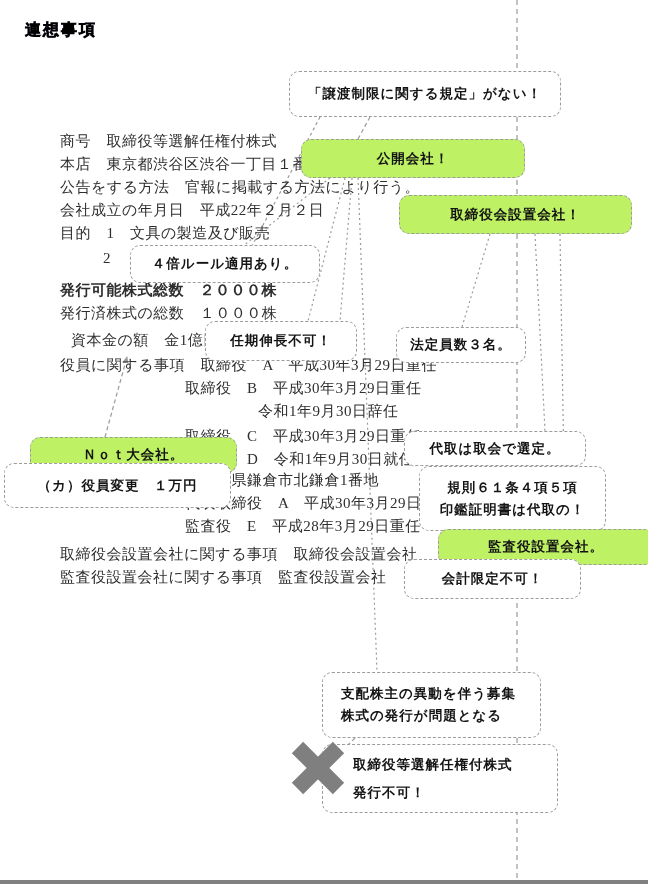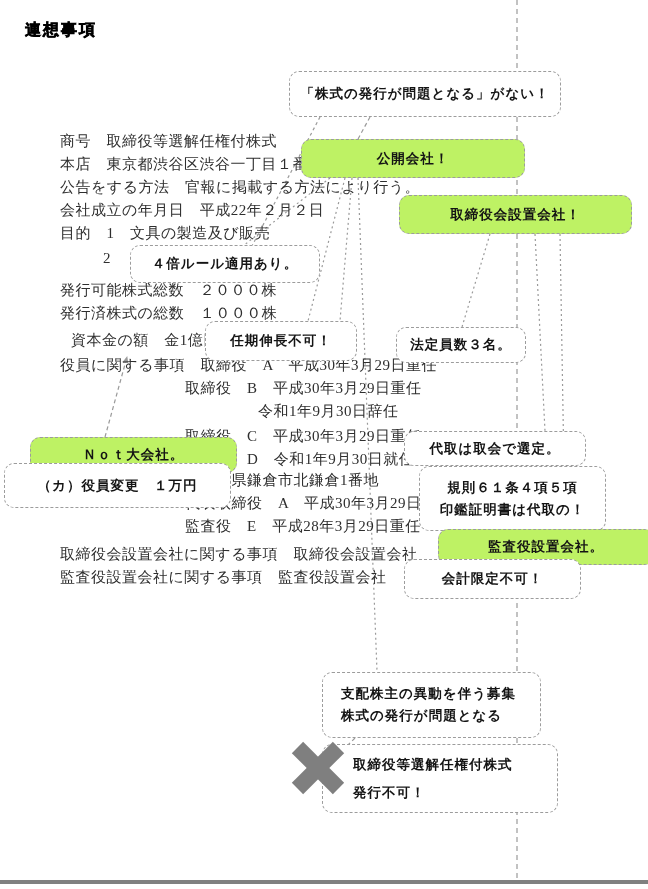--- a/index.html
+++ b/index.html
@@ -6,21 +6,21 @@
   #page{
     position:relative;
     width:648px;height:889px;
     background:#ffffff;
     overflow:hidden;
     font-family:"Liberation Sans","DejaVu Sans",sans-serif;
   }
   #connector-layer{position:absolute;left:0;top:0;width:648px;height:889px;z-index:1;}
   #page-title{
     position:absolute;left:25px;top:20px;z-index:5;
-    font-size:16px;font-weight:800;color:#000000;
+    font-size:16px;font-weight:800;color:#4c1d95;
     letter-spacing:2px;
     font-family:"Liberation Sans","DejaVu Sans",sans-serif;
     -webkit-text-stroke:0.6px #000;
   }
   .doc-line{
     position:absolute;z-index:2;white-space:pre;
     font-family:"Liberation Serif","DejaVu Serif",serif;
     font-size:15px;color:#2e2e2e;letter-spacing:0.5px;
   }
   .callout{
@@ -76,37 +76,37 @@
 
   <div id="page-title">連想事項</div>
 
   <div id="doc-layer">
       <div class="doc-line" style="left: 60px; top: 132px;">商号　取締役等選解任権付株式</div>
       <div class="doc-line" style="left: 60px; top: 155px;">本店　東京都渋谷区渋谷一丁目１番</div>
       <div class="doc-line" style="left: 60px; top: 178px;">公告をする方法　官報に掲載する方法により行う。</div>
       <div class="doc-line" style="left: 60px; top: 201px;">会社成立の年月日　平成22年２月２日</div>
       <div class="doc-line" style="left: 60px; top: 224px;">目的　1　文具の製造及び販売</div>
       <div class="doc-line" style="left: 103px; top: 250px;">2</div>
-      <div class="doc-line" style="left: 60px; top: 281px;">発行可能株式総数　２０００株</div>
+      <div class="doc-line" style="left: 60px; top: 281px; font-weight: bold;">発行可能株式総数　２０００株</div>
       <div class="doc-line" style="left: 60px; top: 304px;">発行済株式の総数　１０００株</div>
       <div class="doc-line" style="left: 60px; top: 331px; margin-left: 11px;">資本金の額　金1億円</div>
       <div class="doc-line" style="left: 60px; top: 356px;">役員に関する事項　取締役　A　平成30年3月29日重任</div>
       <div class="doc-line" style="left: 185px; top: 379px;">取締役　B　平成30年3月29日重任</div>
       <div class="doc-line" style="left: 258px; top: 402px;">令和1年9月30日辞任</div>
       <div class="doc-line" style="left: 185px; top: 427px;">取締役　C　平成30年3月29日重任</div>
       <div class="doc-line" style="left: 185px; top: 450px;">取締役　D　令和1年9月30日就任</div>
       <div class="doc-line" style="left: 185px; top: 471px;">神奈川県鎌倉市北鎌倉1番地</div>
       <div class="doc-line" style="left: 185px; top: 494px;">代表取締役　A　平成30年3月29日就任</div>
       <div class="doc-line" style="left: 185px; top: 517px;">監査役　E　平成28年3月29日重任</div>
       <div class="doc-line" style="left: 60px; top: 545px;">取締役会設置会社に関する事項　取締役会設置会社</div>
       <div class="doc-line" style="left: 60px; top: 568px;">監査役設置会社に関する事項　監査役設置会社</div>
     </div>
   <div id="callout-layer">
       <div class="callout white center" style="left: 289px; top: 71px; width: 272px; height: 46px;">
-        <span class="callout-line">「株式の発行が問題となる」がない！</span>
+        <span class="callout-line">「譲渡制限に関する規定」がない！</span>
       </div>
       <div class="callout gray center" style="left: 301px; top: 139px; width: 224px; height: 39px;">
         <span class="callout-line">公開会社！</span>
       </div>
       <div class="callout gray center" style="left: 399px; top: 195px; width: 233px; height: 39px;">
         <span class="callout-line">取締役会設置会社！</span>
       </div>
       <div class="callout white center" style="left: 130px; top: 245px; width: 190px; height: 38px;">
         <span class="callout-line">４倍ルール適用あり。</span>
       </div>

